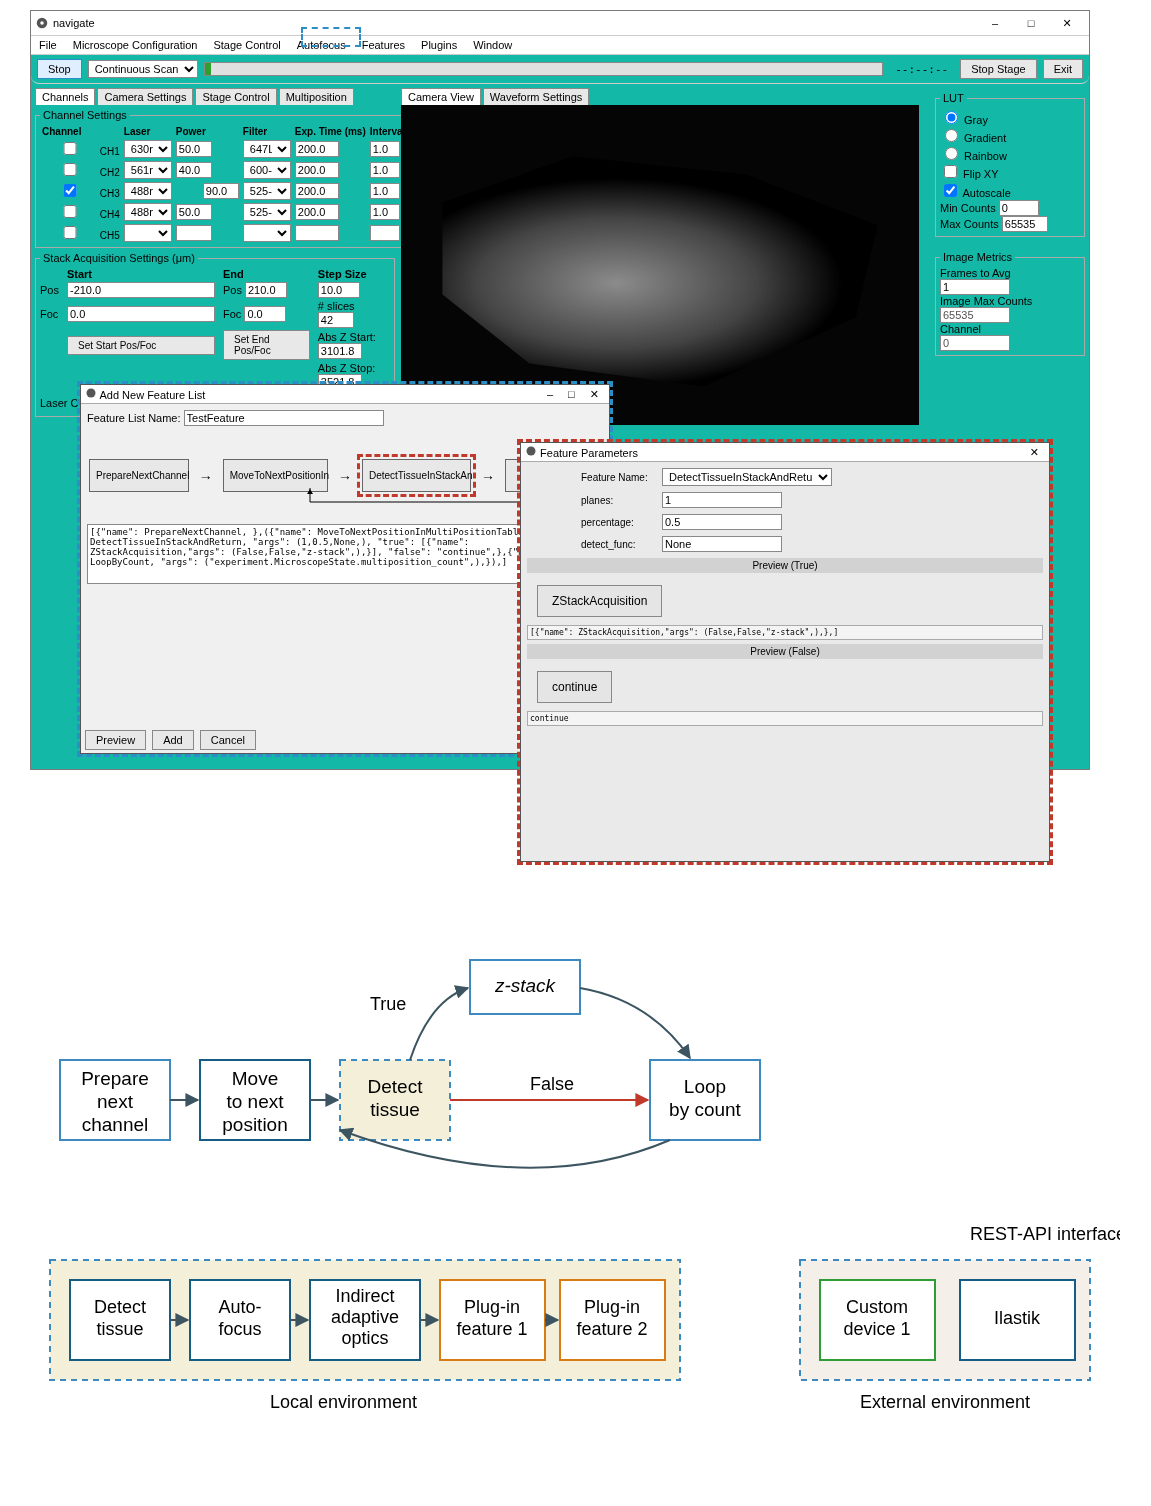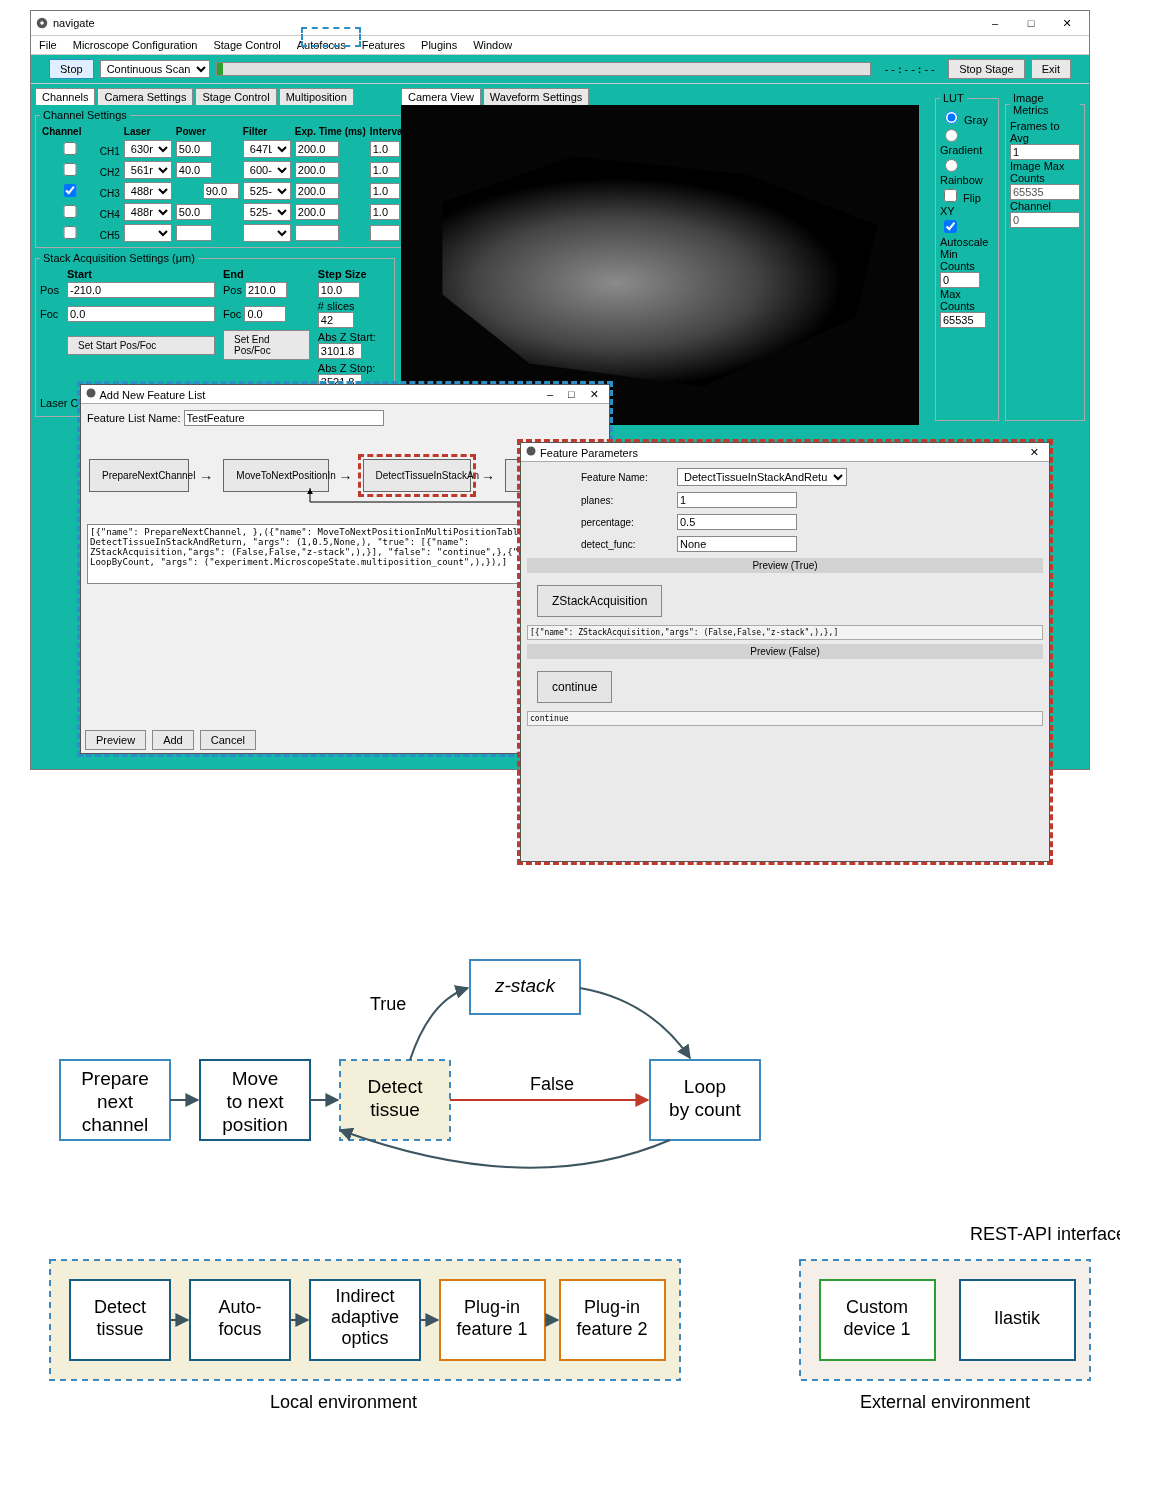--- a/index.html
+++ b/index.html
@@ -32,21 +32,21 @@
     width: 36px; height: 20px; display:flex; align-items:center; justify-content:center;
     cursor:pointer;
   }
   .menubar { display:flex; gap:12px; padding:2px 6px; background:#fff; border-bottom:1px solid #ccc; }
   .menubar span { padding:1px 2px; cursor:pointer; }
   .features-highlight {
     position:absolute; top:16px; left:270px;
     width:60px; height:20px; border:2px dashed #2c8ec7; pointer-events:none;
   }
   .toolbar {
-    display:flex; align-items:center; gap:6px; padding:4px 18px; border-bottom:1px solid #ccc;
+    display:flex; align-items:center; gap:6px; padding:4px 6px; border-bottom:1px solid #ccc;border-radius:8px;
   }
   .btn {
     border:1px solid #888; background:#e8e8e8; padding:3px 10px; cursor:pointer;
   }
   .btn.primary { border-color:#2c8ec7; background:#dfefff; }
   select, input[type=text], input[type=number] {
     border:1px solid #888; background:#fff; font-size:11px; padding:1px 2px;
   }
   .progress { flex:1; height:14px; border:1px solid #888; background:#e0e0e0; position:relative; }
   .progress .seg { width:6px; height:100%; background:#2fa030; position:absolute; left:0; }
@@ -67,58 +67,58 @@
   .camview { flex:1; display:flex; flex-direction:column; }
   .camera-canvas {
     width:100%; height:320px; background:#050505; position:relative; overflow:hidden;
   }
   .tissue-shape {
     position:absolute; left:8%; top:16%; width:84%; height:72%;
     background: radial-gradient(ellipse 80% 70% at 40% 55%, #888 0%, #555 40%, #1a1a1a 70%, #000 100%);
     clip-path: polygon(0% 20%, 30% 0%, 70% 8%, 100% 30%, 95% 70%, 60% 100%, 20% 90%, 0% 60%);
     filter: contrast(1.4);
   }
-  .sidepanel { width:150px; display:flex; flex-direction:row; gap:6px; }
+  .sidepanel { width:150px; display:flex; flex-direction:column; gap:6px; }
 
   
   .feature-dialog {
     position:absolute; left:80px; top:384px;
     width:530px; height:370px;
     background:#f0f0f0; border:1px solid #555;
     font-size:11px;
     outline:3px dashed #2c8ec7; outline-offset:0;
   }
   .dlg-title {
     display:flex; justify-content:space-between; align-items:center;
     background:#fff; border-bottom:1px solid #aaa; padding:2px 4px; font-size:11px;
   }
   .dlg-title .controls span { padding:0 6px; cursor:pointer; }
   .feature-dialog .body { padding:6px; }
   .flow-row { display:flex; align-items:center; gap:10px; margin:14px 2px; position:relative; height:70px; }
-  .flow-box { border:1px solid #666; background:#e8e8e8; padding:10px 12px; font-size:10px; text-align:center; min-width:96px; }
+  .flow-box { border:1px solid #666; background:#e8e8e8; padding:10px 6px; font-size:10px; text-align:center; min-width:96px; }
   .arrow-r { font-size:14px; }
   .detect-highlight { outline:3px dashed #c0392b; outline-offset:2px; }
   .loop-arrow {
     position:absolute; left:216px; top:44px;
   }
   .feature-dialog textarea {
     width:100%; height:60px; font-family:monospace; font-size:9px;
     background:#fff; border:1px solid #888; padding:2px; resize:none;
   }
   .dlg-buttons { position:absolute; bottom:3px; left:4px; display:flex; gap:6px; }
 
   
   .param-dialog {
     position:absolute; left:520px; top:442px;
     width:530px; height:420px;
     background:#eaeaea; border:1px solid #555;
     font-size:10px;
     outline:3px dashed #c0392b; outline-offset:0;
   }
-  .param-dialog .row { display:flex; gap:16px; align-items:center; margin:6px 12px;padding-left:48px; }
+  .param-dialog .row { display:flex; gap:1px; align-items:center; margin:6px 12px;padding-left:48px; }
   .param-dialog .row label { width:80px; }
   .param-dialog .section-head {
     background:#d2d2d2; text-align:center; padding:2px 0; font-size:10px; margin:4px 6px;
   }
   .small-box { border:1px solid #888; background:#e5e5e5; padding:8px 14px; display:inline-block; margin:8px 16px; font-size:12px; }
   .param-code { width:calc(100% - 12px); margin:0 6px; font-family:monospace; font-size:8px; border:1px solid #aaa; padding:2px; background:#f4f4f4; }
 
   
   .diagram-area { position:relative; width:1090px; margin:170px 30px 0 30px; font-size:17px; }
   svg.diagram { width:1090px; height:580px; }

